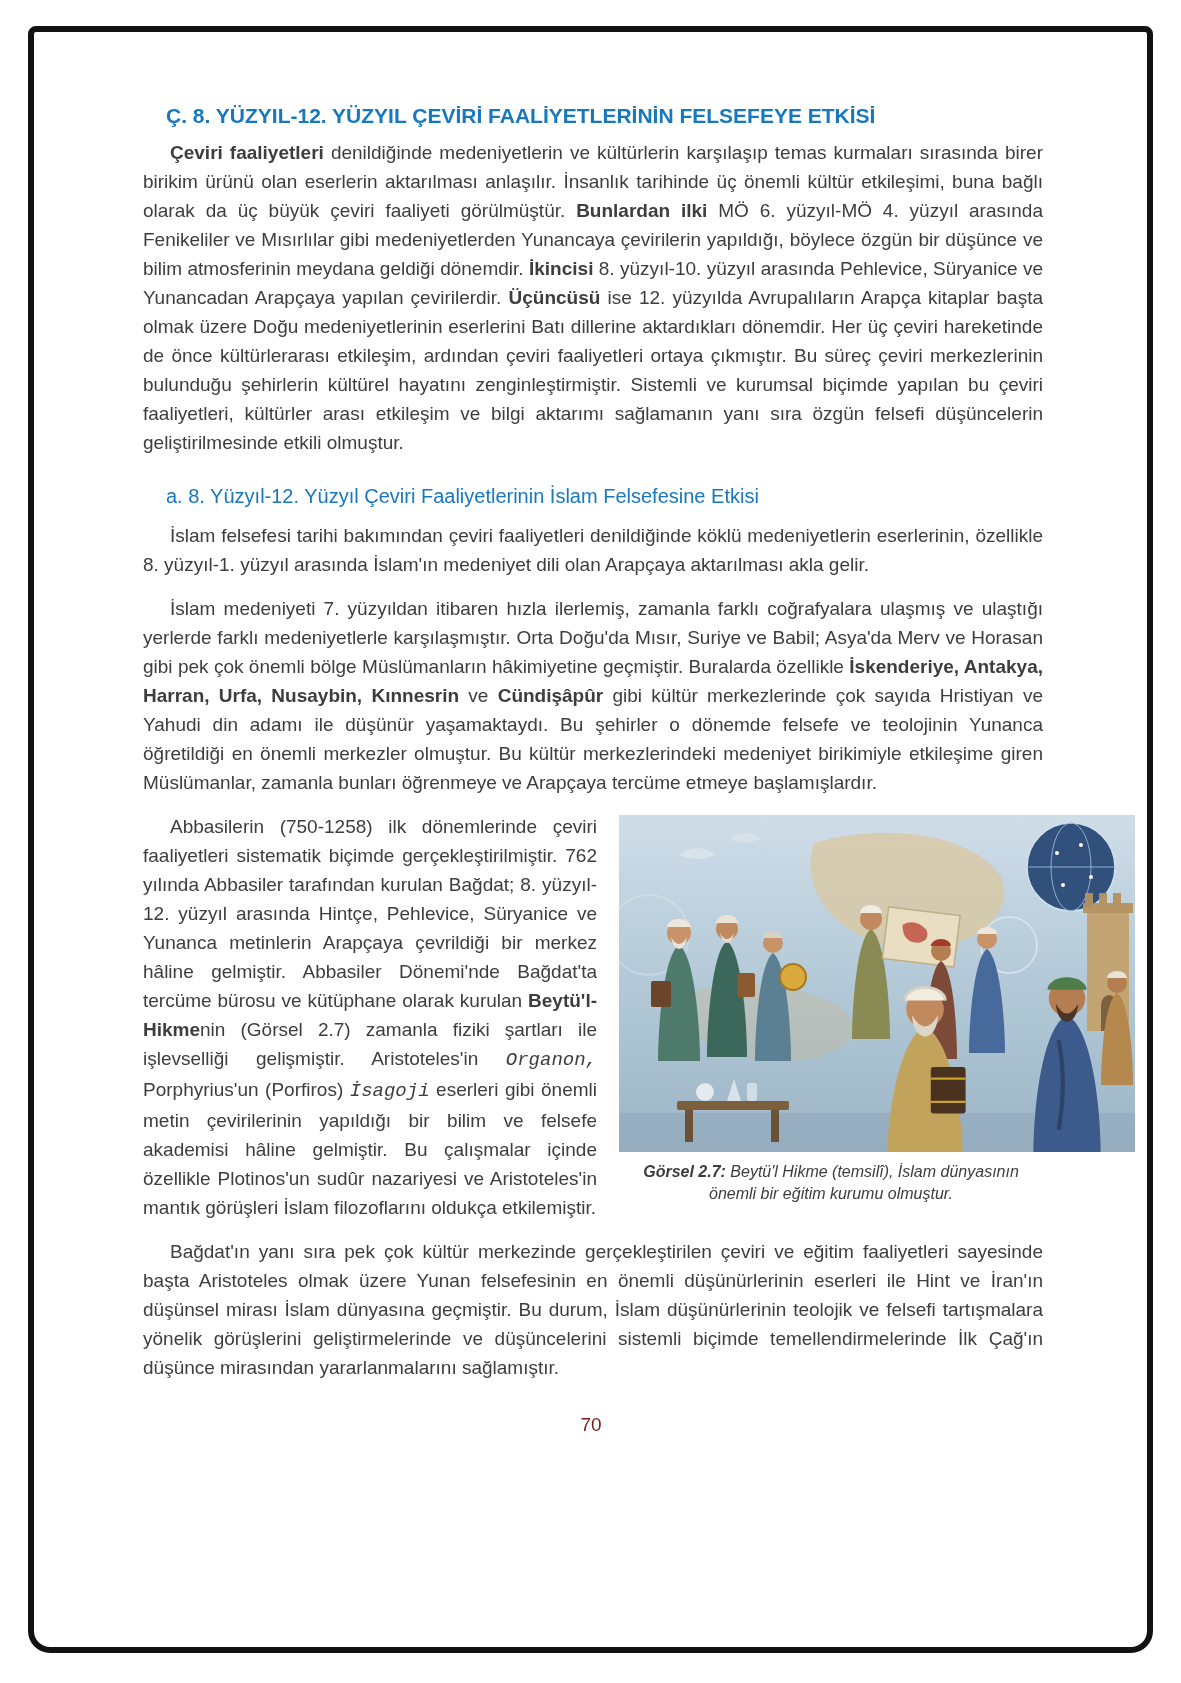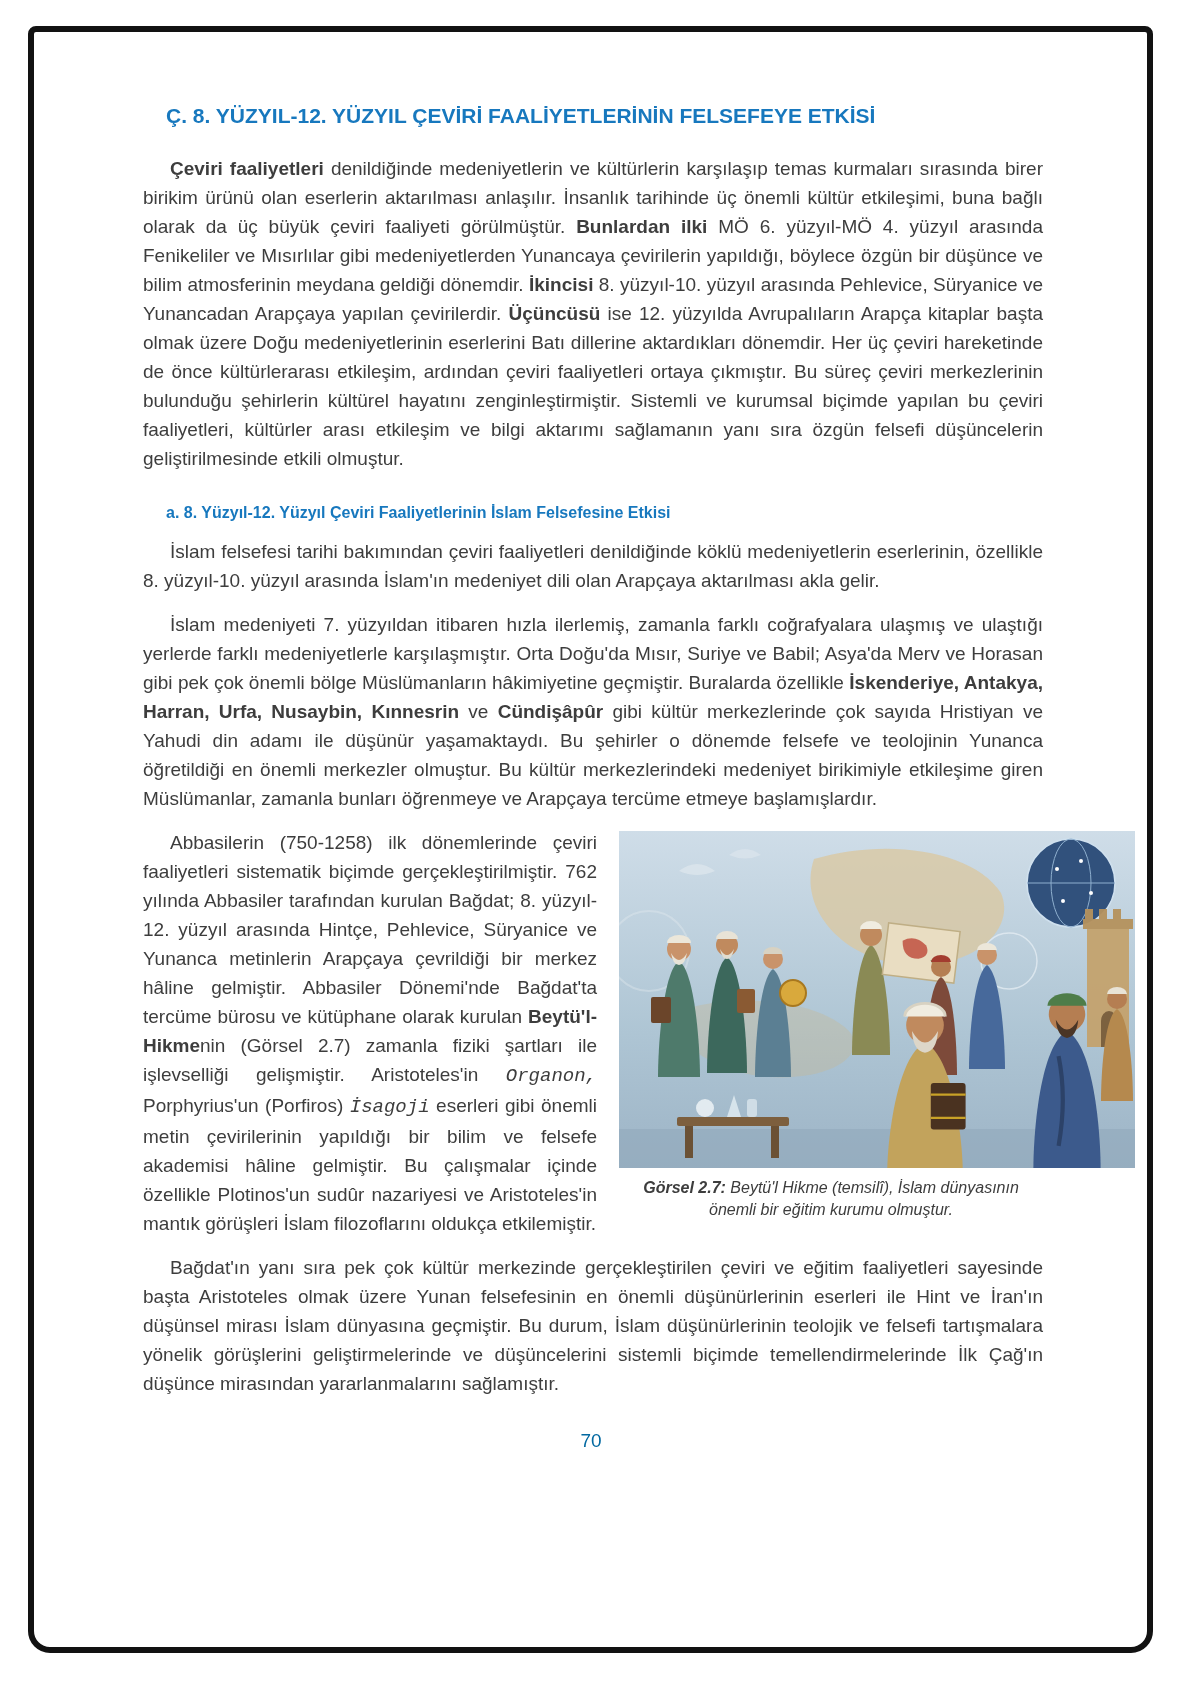--- a/index.html
+++ b/index.html
@@ -18,32 +18,32 @@
     border: 6px solid #121212;
     border-radius: 8px 8px 22px 22px;
     pointer-events: none;
   }
   .content {
     position: relative;
     padding: 102px 138px 0 139px;
     box-sizing: border-box;
   }
   h1.main-heading {
-    margin: 0 0 24px 0;
+    margin: 0 0 8px 0;
     font-size: 21px;
     line-height: 28px;
     font-weight: bold;
     color: var(--accent, #1778be);
     text-indent: 27px;
   }
   h2.sub-heading {
     margin: 26px 0 11px 0;
-    font-size: 16px;
+    font-size: 20px;
     line-height: 27px;
-    font-weight: bold;
+    font-weight: normal;
     color: var(--accent, #1778be);
     text-indent: 27px;
   }
   p.body-p {
     margin: 0 0 15px 4px;
     font-size: 19px;
     line-height: 29px;
     text-align: justify;
     text-indent: 27px;
   }
@@ -69,37 +69,37 @@
     line-height: 22px;
     text-align: center;
     color: #3d3d3d;
     font-style: italic;
   }
   figcaption.caption .cap-label { font-weight: bold; }
   .page-number {
     margin-top: 32px;
     text-align: center;
     font-size: 19px;
-    color: #0369a1;
+    color: #7f1d1d;
   }
 </style>
 </head>
 <body>
 
 <div class="page">
   <div class="frame"></div>
   <div class="content">
 
     <h1 class="main-heading">Ç. 8. YÜZYIL-12. YÜZYIL ÇEVİRİ FAALİYETLERİNİN FELSEFEYE ETKİSİ</h1>
 
     <p class="body-p"><span class="b">Çeviri faaliyetleri</span><span> denildiğinde medeniyetlerin ve kültürlerin karşılaşıp temas kurmaları sırasında birer birikim ürünü olan eserlerin aktarılması anlaşılır. İnsanlık tarihinde üç önemli kültür etkileşimi, buna bağlı olarak da üç büyük çeviri faaliyeti görülmüştür. </span><span class="b">Bunlardan ilki</span><span> MÖ 6. yüzyıl-MÖ 4. yüzyıl arasında Fenikeliler ve Mısırlılar gibi medeniyetlerden Yunancaya çevirilerin yapıldığı, böylece özgün bir düşünce ve bilim atmosferinin meydana geldiği dönemdir. </span><span class="b">İkincisi</span><span> 8. yüzyıl-10. yüzyıl arasında Pehlevice, Süryanice ve Yunancadan Arapçaya yapılan çevirilerdir. </span><span class="b">Üçüncüsü</span><span> ise 12. yüzyılda Avrupalıların Arapça kitaplar başta olmak üzere Doğu medeniyetlerinin eserlerini Batı dillerine aktardıkları dönemdir. Her üç çeviri hareketinde de önce kültürlerarası etkileşim, ardından çeviri faaliyetleri ortaya çıkmıştır. Bu süreç çeviri merkezlerinin bulunduğu şehirlerin kültürel hayatını zenginleştirmiştir. Sistemli ve kurumsal biçimde yapılan bu çeviri faaliyetleri, kültürler arası etkileşim ve bilgi aktarımı sağlamanın yanı sıra özgün felsefi düşüncelerin geliştirilmesinde etkili olmuştur.</span></p>
 
     <h2 class="sub-heading">a. 8. Yüzyıl-12. Yüzyıl Çeviri Faaliyetlerinin İslam Felsefesine Etkisi</h2>
 
-    <p class="body-p">İslam felsefesi tarihi bakımından çeviri faaliyetleri denildiğinde köklü medeniyetlerin eserlerinin, özellikle 8. yüzyıl-10. yüzyıl arasında İslam'ın medeniyet dili olan Arapçaya aktarılması akla gelir.</p>
+    <p class="body-p">İslam felsefesi tarihi bakımından çeviri faaliyetleri denildiğinde köklü medeniyetlerin eserlerinin, özellikle 8. yüzyıl-1. yüzyıl arasında İslam'ın medeniyet dili olan Arapçaya aktarılması akla gelir.</p>
 
     <p class="body-p"><span>İslam medeniyeti 7. yüzyıldan itibaren hızla ilerlemiş, zamanla farklı coğrafyalara ulaşmış ve ulaştığı yerlerde farklı medeniyetlerle karşılaşmıştır. Orta Doğu'da Mısır, Suriye ve Babil; Asya'da Merv ve Horasan gibi pek çok önemli bölge Müslümanların hâkimiyetine geçmiştir. Buralarda özellikle </span><span class="b">İskenderiye, Antakya, Harran, Urfa, Nusaybin, Kınnesrin</span><span> ve </span><span class="b">Cündişâpûr</span><span> gibi kültür merkezlerinde çok sayıda Hristiyan ve Yahudi din adamı ile düşünür yaşamaktaydı. Bu şehirler o dönemde felsefe ve teolojinin Yunanca öğretildiği en önemli merkezler olmuştur. Bu kültür merkezlerindeki medeniyet birikimiyle etkileşime giren Müslümanlar, zamanla bunları öğrenmeye ve Arapçaya tercüme etmeye başlamışlardır.</span></p>
 
     <div class="wrap-block">
       <figure class="figure">
         <svg class="painting" viewBox="0 0 516 337" xmlns="http://www.w3.org/2000/svg" role="img">
           <defs>
             <linearGradient id="sky" x1="0" y1="0" x2="0" y2="1">
               <stop offset="0" stop-color="#cfdde8"></stop>
               <stop offset="0.6" stop-color="#aec5d4"></stop>

